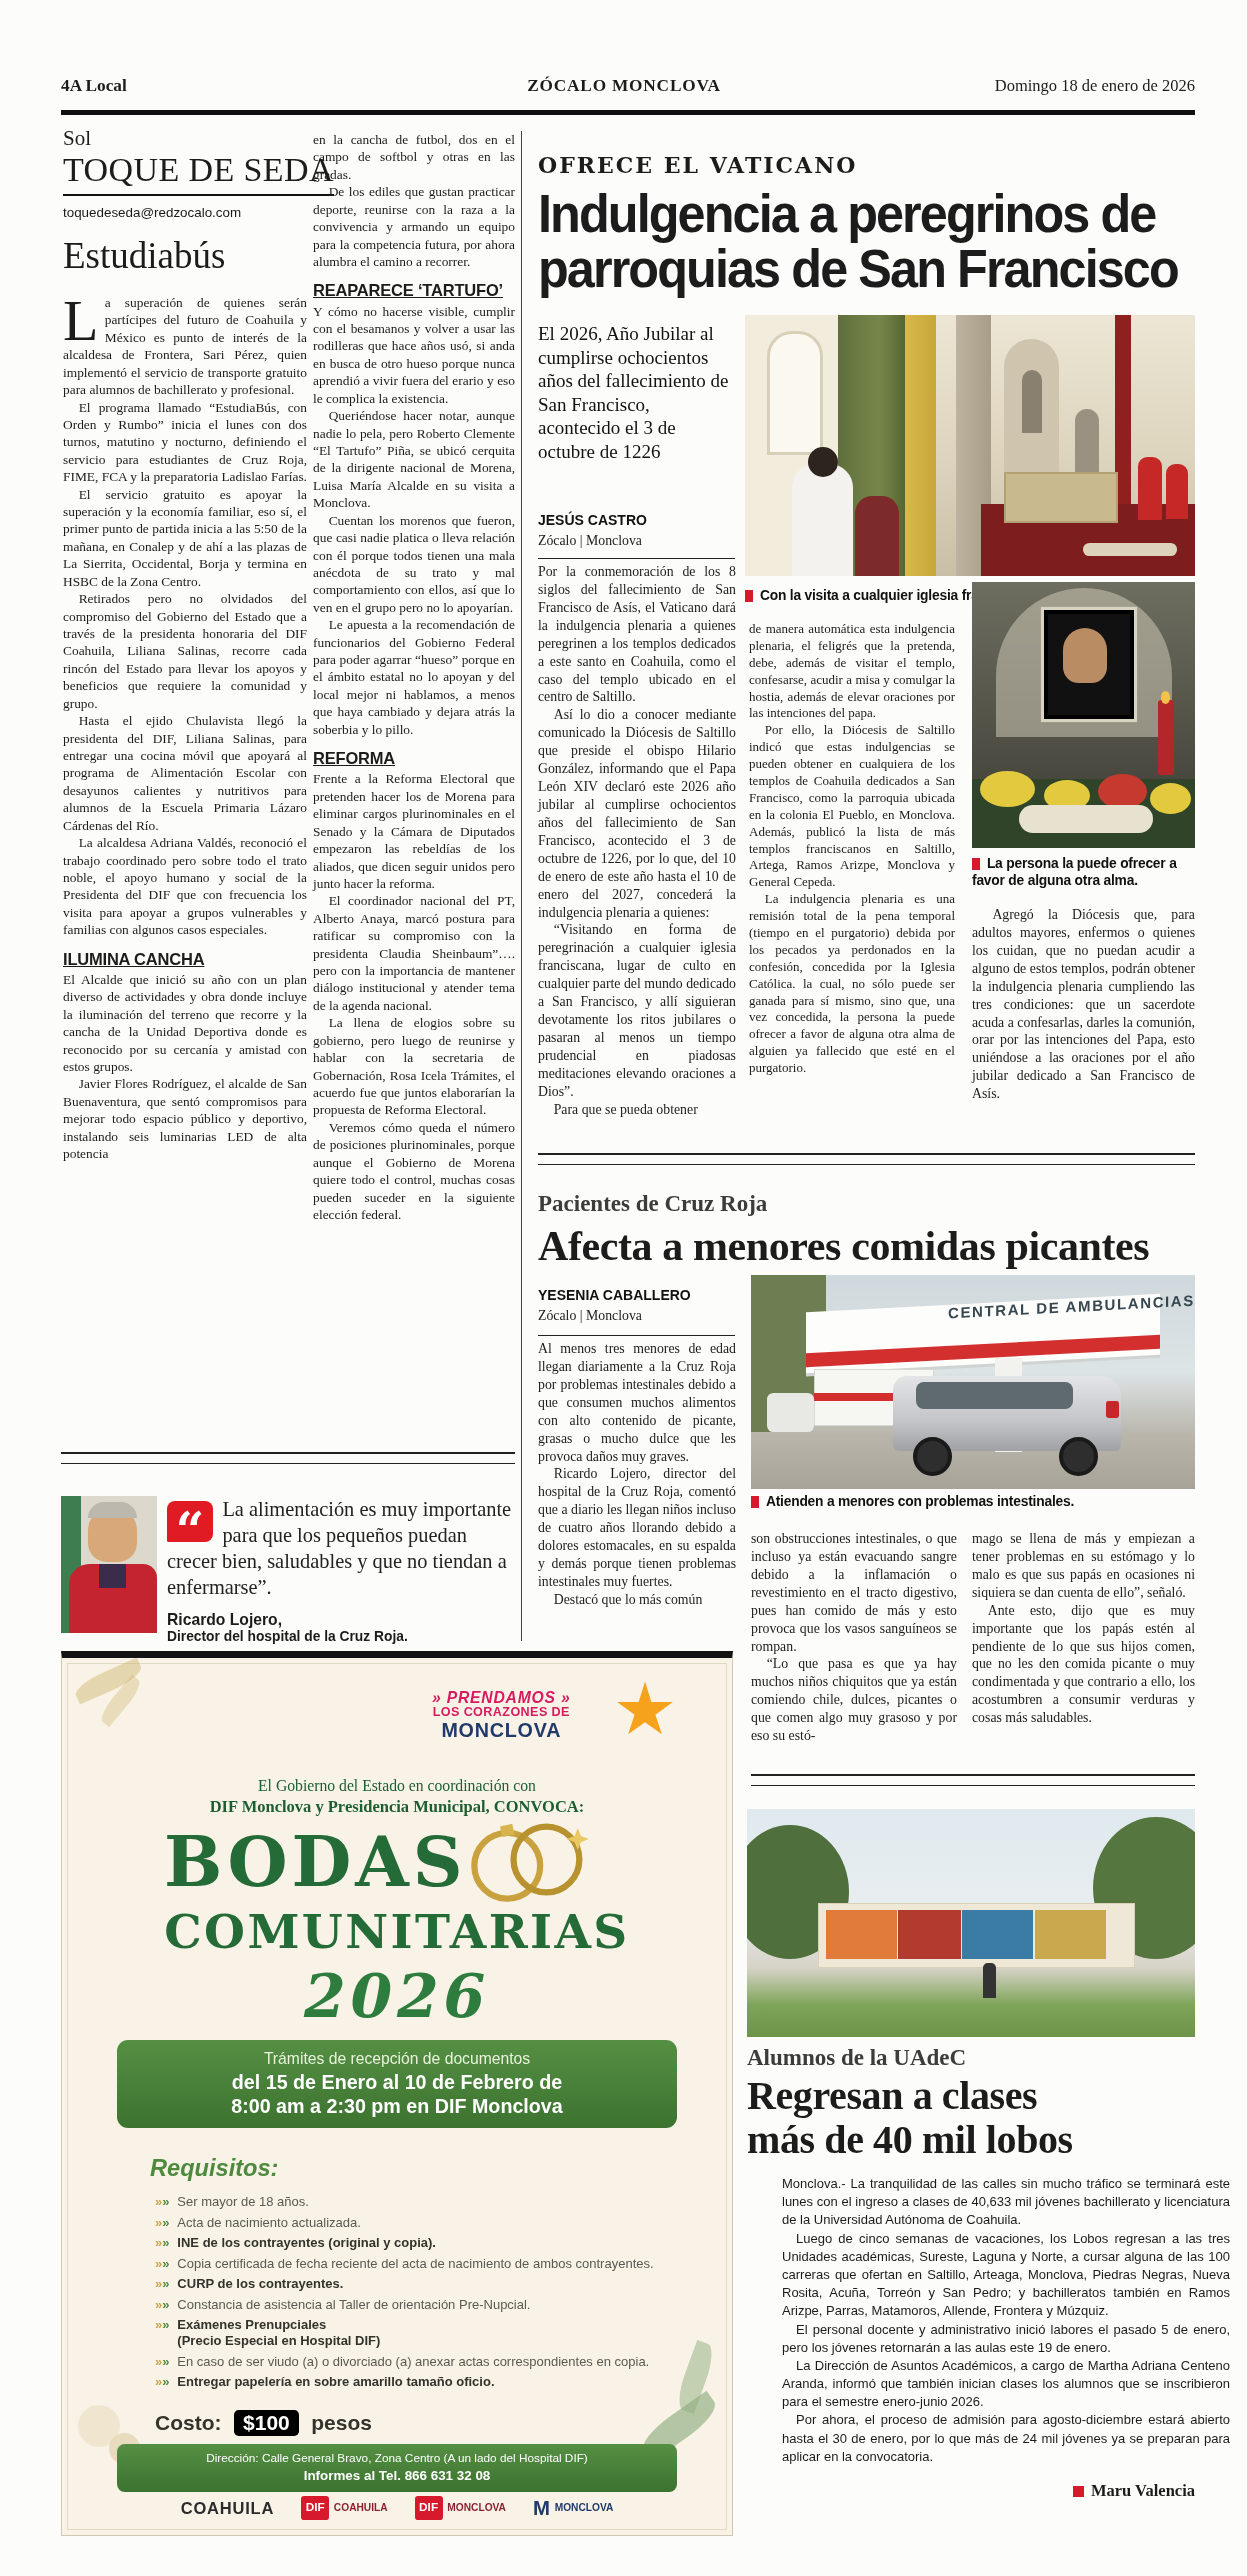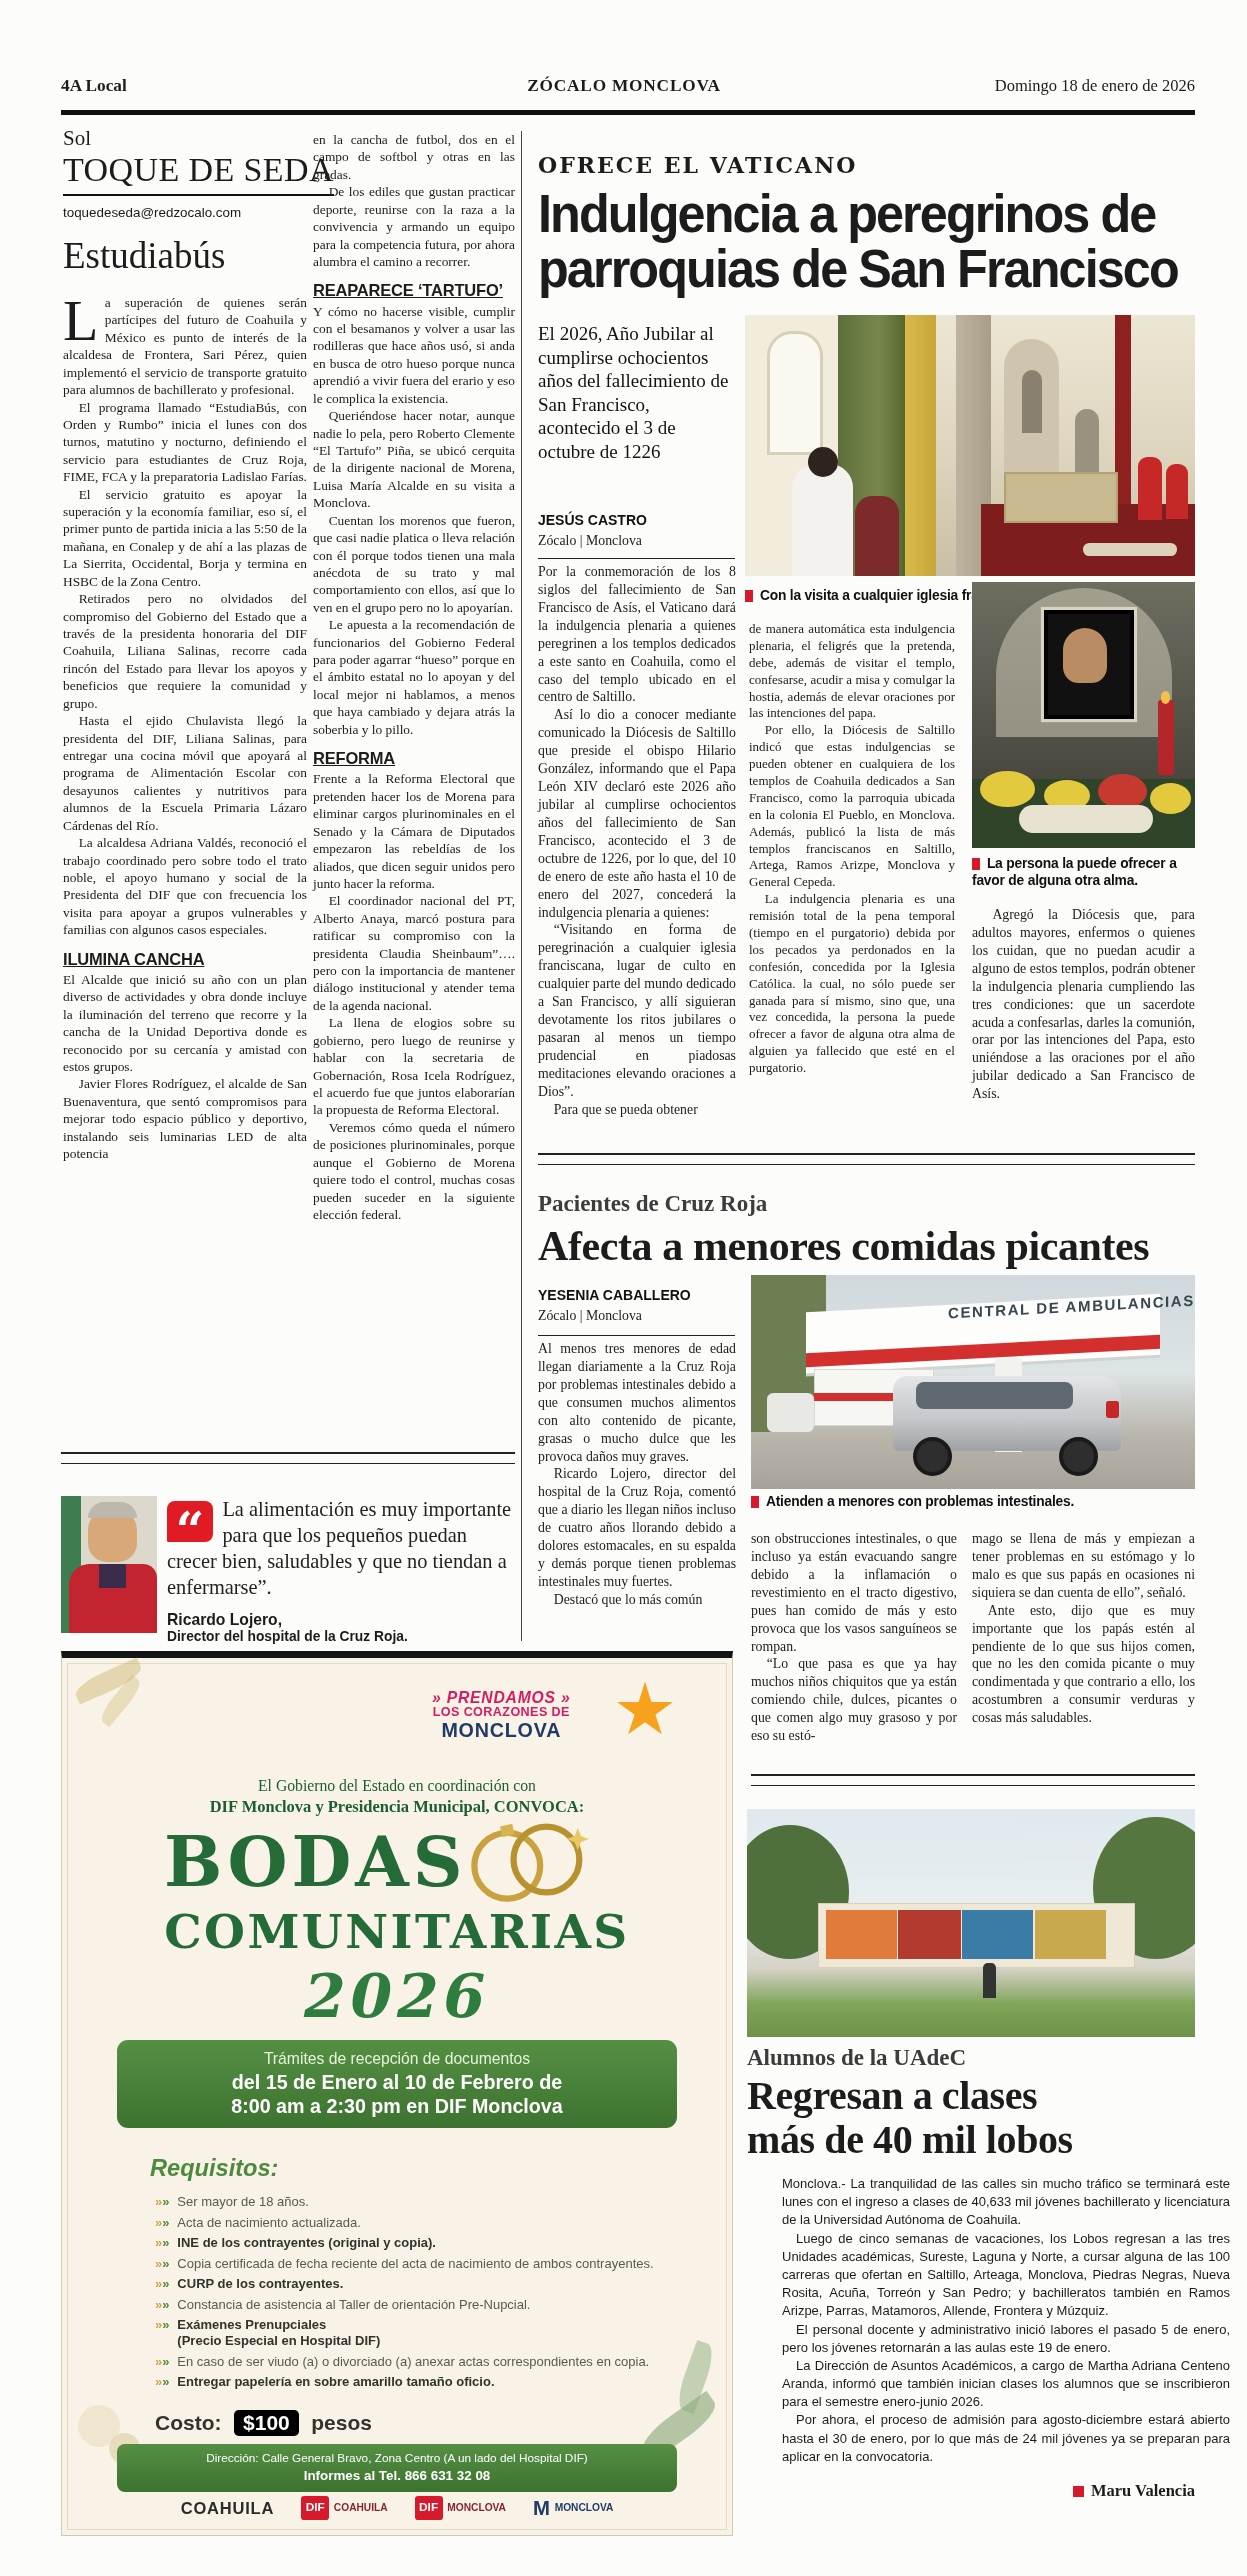--- a/index.html
+++ b/index.html
@@ -108,21 +108,21 @@
     <p>en la cancha de futbol, dos en el campo de softbol y otras en las gradas.</p>
     <p>De los ediles que gustan practicar deporte, reunirse con la raza a la convivencia y armando un equipo para la competencia futura, por ahora alumbra el camino a recorrer.</p>
     <div class="subhead">REAPARECE ‘TARTUFO’</div>
     <p>Y cómo no hacerse visible, cumplir con el besamanos y volver a usar las rodilleras que hace años usó, si anda en busca de otro hueso porque nunca aprendió a vivir fuera del erario y eso le complica la existencia.</p>
     <p>Queriéndose hacer notar, aunque nadie lo pela, pero Roberto Clemente “El Tartufo” Piña, se ubicó cerquita de la dirigente nacional de Morena, Luisa María Alcalde en su visita a Monclova.</p>
     <p>Cuentan los morenos que fueron, que casi nadie platica o lleva relación con él porque todos tienen una mala anécdota de su trato y mal comportamiento con ellos, así que lo ven en el grupo pero no lo apoyarían.</p>
     <p>Le apuesta a la recomendación de funcionarios del Gobierno Federal para poder agarrar “hueso” porque en el ámbito estatal no lo apoyan y del local mejor ni hablamos, a menos que haya cambiado y dejara atrás la soberbia y lo pillo.</p>
     <div class="subhead">REFORMA</div>
     <p>Frente a la Reforma Electoral que pretenden hacer los de Morena para eliminar cargos plurinominales en el Senado y la Cámara de Diputados empezaron las rebeldías de los aliados, que dicen seguir unidos pero junto hacer la reforma.</p>
     <p>El coordinador nacional del PT, Alberto Anaya, marcó postura para ratificar su compromiso con la presidenta Claudia Sheinbaum”…. pero con la importancia de mantener diálogo institucional y atender tema de la agenda nacional.</p>
-    <p>La llena de elogios sobre su gobierno, pero luego de reunirse y hablar con la secretaria de Gobernación, Rosa Icela Rodríguez, el acuerdo fue que juntos elaborarían la propuesta de Reforma Electoral.</p>
+    <p>La llena de elogios sobre su gobierno, pero luego de reunirse y hablar con la secretaria de Gobernación, Rosa Icela Trámites, el acuerdo fue que juntos elaborarían la propuesta de Reforma Electoral.</p>
     <p>Veremos cómo queda el número de posiciones plurinominales, porque aunque el Gobierno de Morena quiere todo el control, muchas cosas pueden suceder en la siguiente elección federal.</p>
   </div>
 
   <div class="abs" style="left:521px;top:131px;width:1.2px;height:1510px;background:#444;"></div>
   <div class="abs double-rule" style="left:61px;top:1452px;width:454px;"></div>
 
   <div class="abs main-kicker" style="left:538px;top:154px;">OFRECE EL VATICANO</div>
   <div class="abs" style="left:538px;top:187px;">
     <div class="main-headline">Indulgencia a peregrinos de</div>
     <div class="main-headline">parroquias de San Francisco</div>

